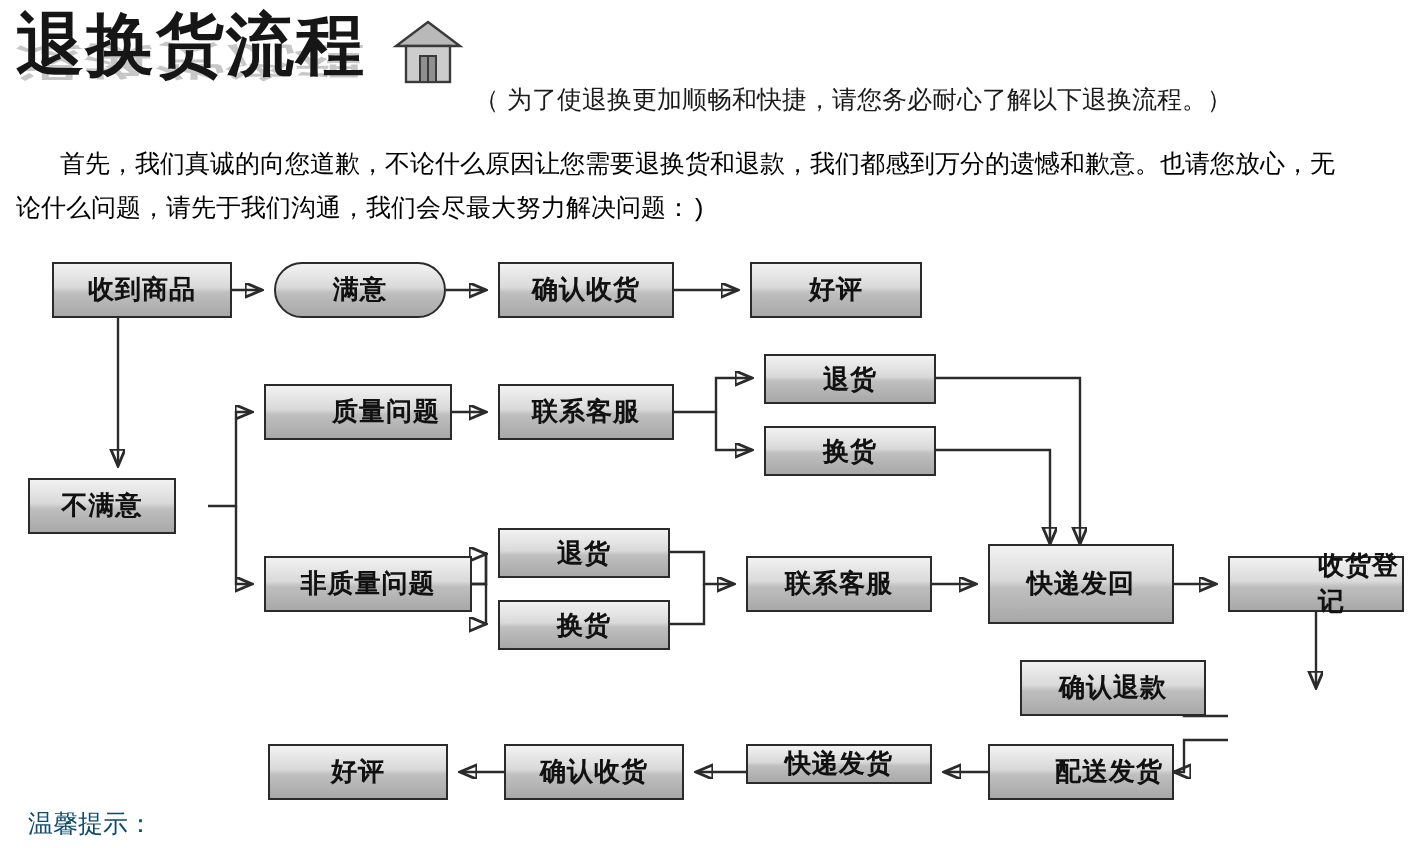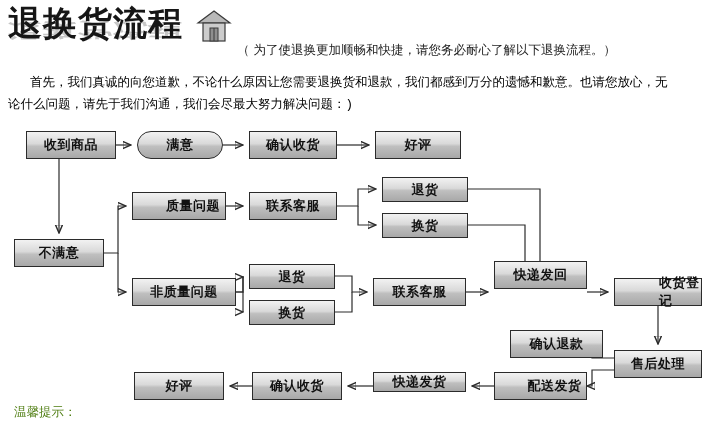--- a/index.html
+++ b/index.html
@@ -43,21 +43,21 @@
 
   .para{
     position:absolute;left:30px;top:72px;width:650px;
     font-size:12.5px;line-height:22px;color:#000000;
     font-family:Liberation Mono, monospace;
   }
   .para .l2{display:block;margin-left:-22px;}
 
   .tip{
     position:absolute;left:14px;top:404px;
-    font-size:12.5px;color:#4d7c0f;
+    font-size:12.5px;color:#0c4a6e;
     font-family:"DejaVu Sans","Liberation Sans",sans-serif;
   }
 
   
   .node{
     position:absolute;
     box-sizing:border-box;
     border:1px solid #2b2b2b;
     background:linear-gradient(to bottom,#f2f2f2 0%,#d9d9d9 45%,#bfbfbf 55%,#a8a8a8 100%);
     display:flex;align-items:center;justify-content:center;
@@ -136,34 +136,33 @@
     <path d="M494,386 L472,386" marker-end="url(#arr)"></path>
     <path d="M373,386 L348,386" marker-end="url(#arr)"></path>
     <path d="M252,386 L230,386" marker-end="url(#arr)"></path>
   </svg>
 
   <div class="node" style="left:26px;top:131px;width:90px;height:28px;">收到商品</div>
   <div class="node" style="left:137px;top:131px;width:86px;height:28px;border-radius:14px;">满意</div>
   <div class="node" style="left:249px;top:131px;width:88px;height:28px;">确认收货</div>
   <div class="node" style="left:375px;top:131px;width:86px;height:28px;">好评</div>
 
-  <div class="node" style="left:14px;top:239px;width:90px;height:28px;">不满意</div>
+  <div class="node" style="left:14px;top:239px;width:74px;height:28px;">不满意</div>
   <div class="node" style="left:132px;top:192px;width:94px;height:28px;padding-left:28px;">质量问题</div>
   <div class="node" style="left:249px;top:192px;width:88px;height:28px;">联系客服</div>
   <div class="node" style="left:382px;top:177px;width:86px;height:25px;">退货</div>
   <div class="node" style="left:382px;top:213px;width:86px;height:25px;">换货</div>
 
   <div class="node" style="left:132px;top:278px;width:104px;height:28px;">非质量问题</div>
   <div class="node" style="left:249px;top:264px;width:86px;height:25px;">退货</div>
   <div class="node" style="left:249px;top:300px;width:86px;height:25px;">换货</div>
   <div class="node" style="left:373px;top:278px;width:93px;height:28px;">联系客服</div>
-  <div class="node" style="left:494px;top:261px;width:93px;height:28px;">快递发回</div>
+  <div class="node" style="left:494px;top:272px;width:93px;height:40px;">快递发回</div>
   <div class="node" style="left:614px;top:278px;width:88px;height:28px;padding-left:44px;">收货登记</div>
 
   <div class="node" style="left:510px;top:330px;width:93px;height:28px;">确认退款</div>
-  <div class="node" style="left:614px;top:350px;width:88px;height:28px;">售后处理</div>
   <div class="node" style="left:494px;top:372px;width:93px;height:28px;padding-left:28px;">配送发货</div>
   <div class="node" style="left:373px;top:372px;width:93px;height:20px;">快递发货</div>
   <div class="node" style="left:252px;top:372px;width:90px;height:28px;">确认收货</div>
   <div class="node" style="left:134px;top:372px;width:90px;height:28px;">好评</div>
 
   <div class="tip">温馨提示：</div>
 </div>
 
 </body></html>

